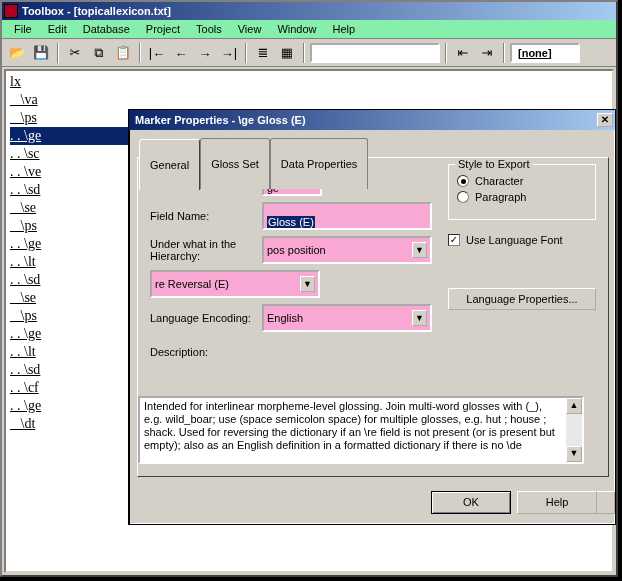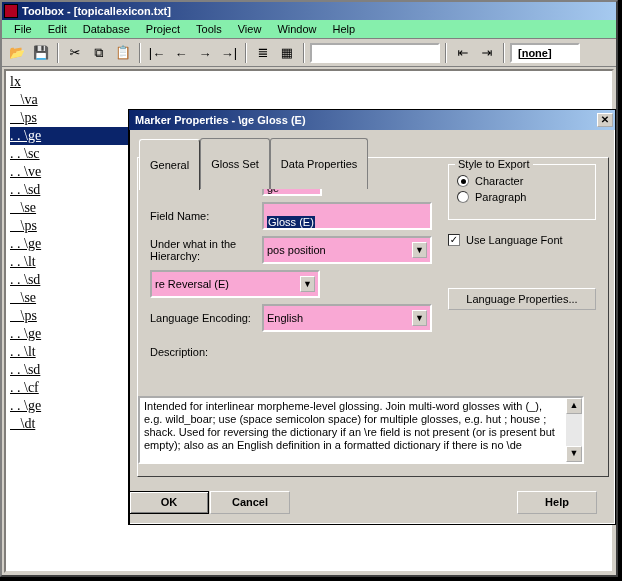--- a/index.html
+++ b/index.html
@@ -282,23 +282,22 @@
     line-height: 13px;
     cursor: pointer;
   }
   .desc-scroll .track { flex: 1; border: none; background: #e8e8e8; cursor: default; }
 
   .dlg-buttons {
     position: absolute;
     left: 0; bottom: 10px;
     width: 100%;
     display: flex;
-    justify-content: flex-start;
-    gap: 1px;
-    font-weight: bold;
+    justify-content: flex-end;
+    gap: 24px;
   }
   .push-btn {
     width: 80px; height: 23px;
     border: 1px outset #fff;
     background: #d4d0c8;
     cursor: pointer;
     text-align: center;
     line-height: 21px;
   }
   .push-btn.default {

